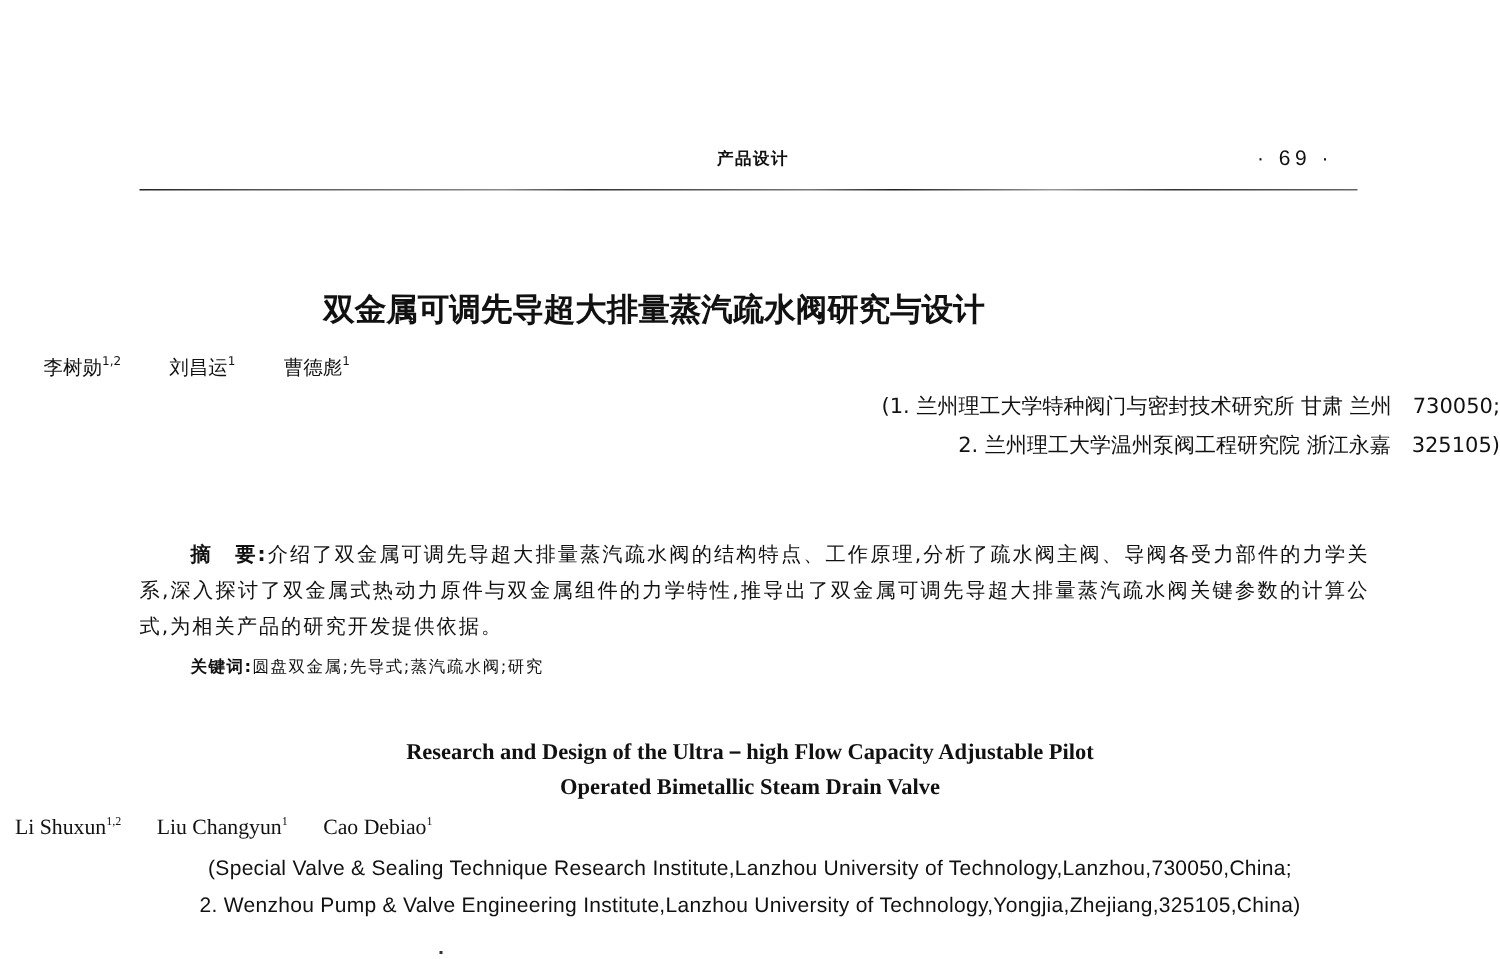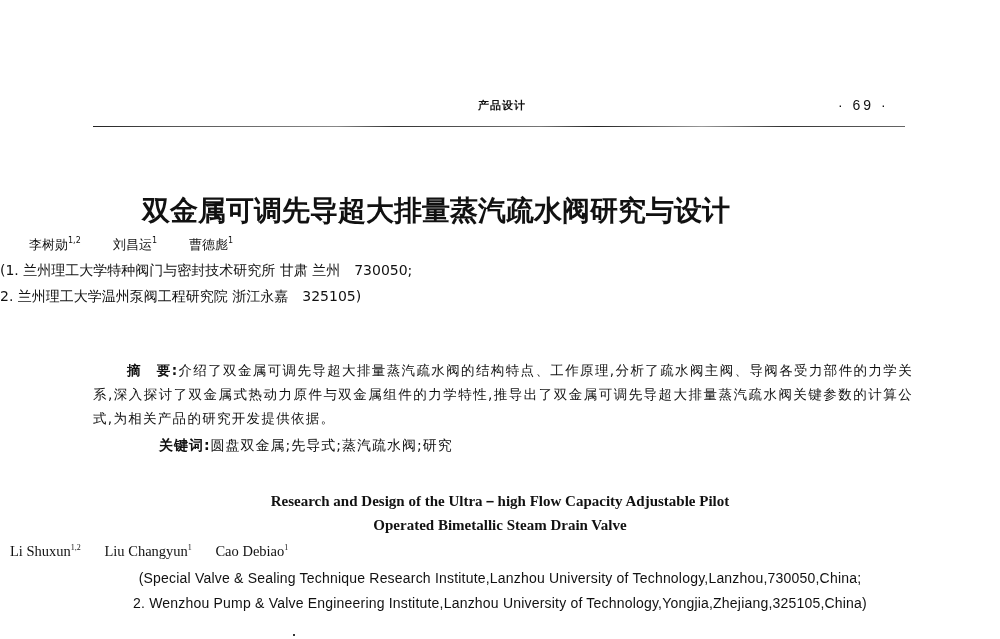--- a/index.html
+++ b/index.html
@@ -15,41 +15,41 @@
   .header-page {
     left: 838px; top: 97px; font-size: 14px;
     font-family: "Liberation Sans", sans-serif; letter-spacing: 3px;
   }
   .header-rule {
     left: 93px; top: 126px; width: 812px; height: 1px;
     background: linear-gradient(90deg, #222 0%, #555 10%, #888 30%, #333 37%, #777 55%, #222 62%, #999 75%, #333 85%, #666 100%);
   }
   .title-cn {
     left: 0; width: 872px; top: 192px; text-align: center;
-    font-size: 28px; font-weight: bold; letter-spacing: 0px;
+    font-size: 21px; font-weight: bold; letter-spacing: 0px;
     font-family: "DejaVu Serif", serif;
   }
   .authors-cn {
     left: 15px; width: 1000px; top: 236px; font-size: 13px;
     font-family: "DejaVu Sans", sans-serif;
   }
   .authors-cn span { margin: 0 14px; }
   sup { font-size: 8px; vertical-align: 6px; }
   .affil-cn {
-    left: 0; width: 1000px; text-align: left; font-size: 14px;
+    left: 0; width: 1000px; text-align: right; font-size: 14px;
     font-family: "DejaVu Sans", sans-serif;
   }
   .abstract {
     left: 93px; width: 820px; top: 358px; font-size: 13.5px; line-height: 24px;
     font-family: "DejaVu Sans", sans-serif; letter-spacing: 1.3px; text-align: justify;
   }
   .abstract .lbl { font-weight: bold; padding-left: 34px; }
   .keywords {
-    left: 127px; top: 437px; font-size: 14px;
-    font-family: "DejaVu Sans", sans-serif; letter-spacing: 1px; margin-left: 32px;
+    left: 127px; top: 437px; font-size: 11px;
+    font-family: "DejaVu Sans", sans-serif; letter-spacing: 1px;
   }
   .keywords .lbl { font-weight: bold; }
   .title-en {
     left: 0; width: 1000px; text-align: center; font-size: 15px; font-weight: bold;
     font-family: "Liberation Serif", serif;
   }
   .authors-en {
     left: 0; width: 832px; top: 543px; font-size: 14.5px;
     font-family: "Liberation Serif", serif;
   }

